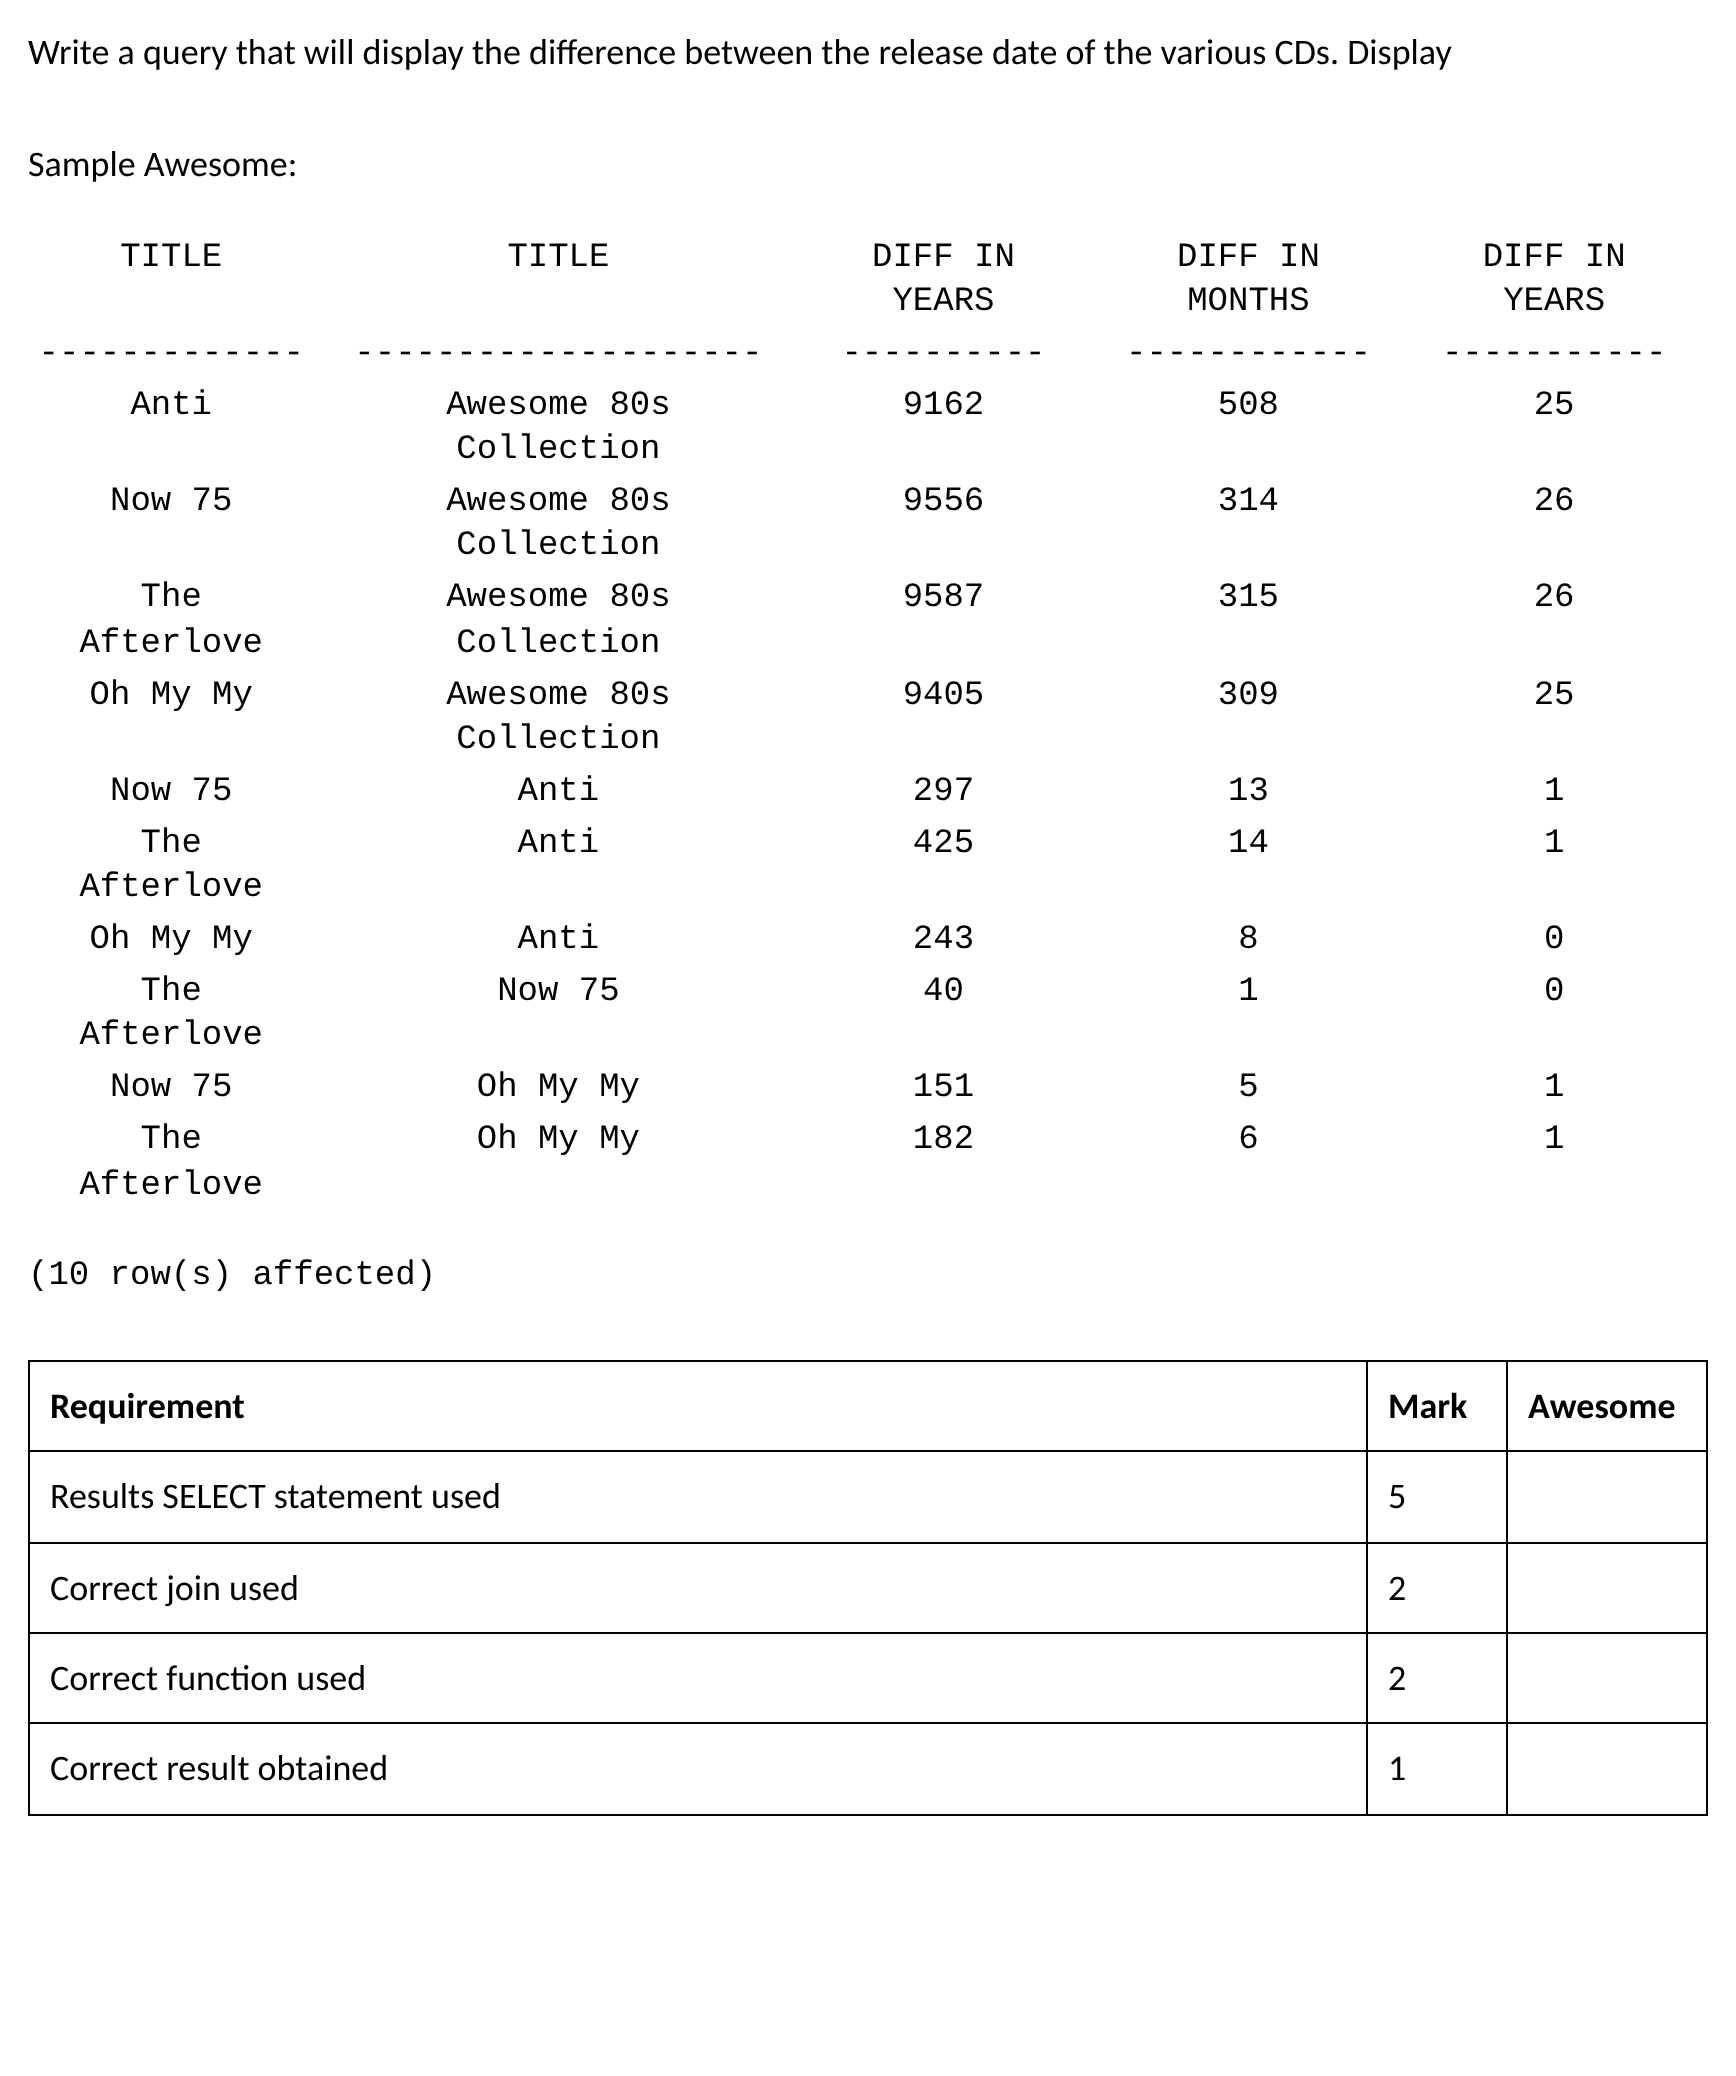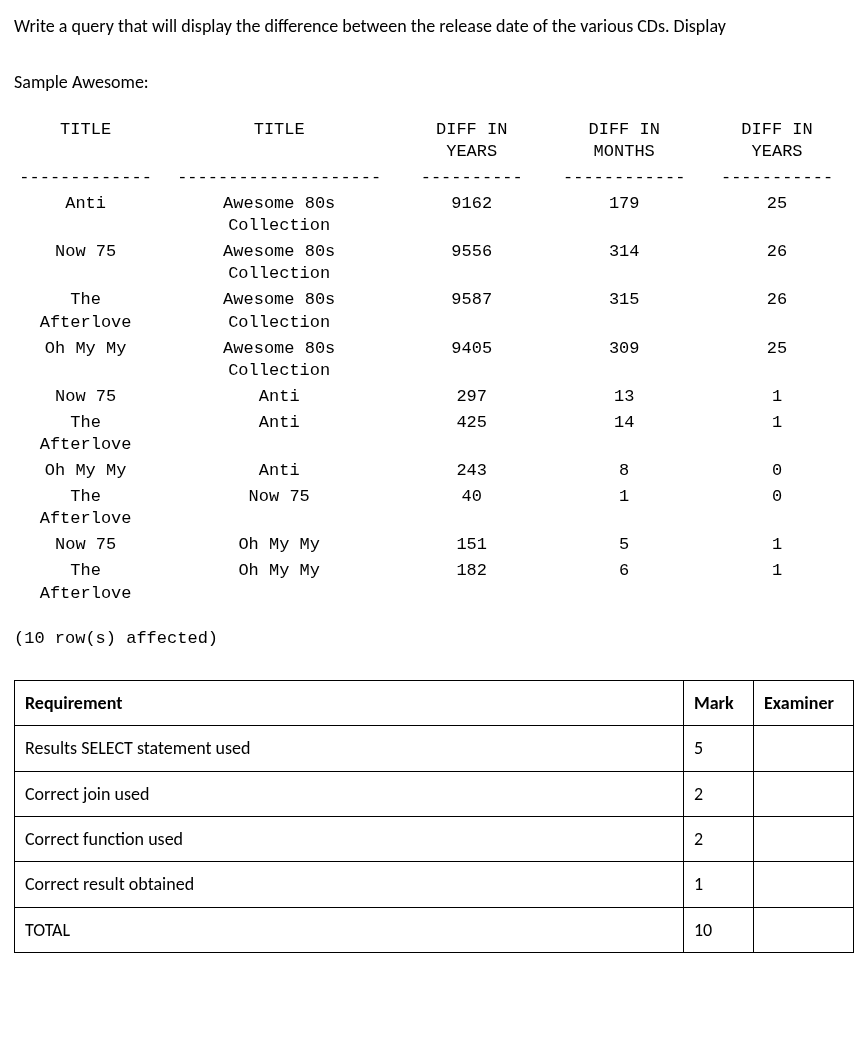--- a/index.html
+++ b/index.html
@@ -116,21 +116,21 @@
   <tbody id="results-body">
       <tr>
         <td class="col1">
           <div>Anti</div>
         </td>
         <td class="col2">
           <div>Awesome 80s</div>
           <div>Collection</div>
         </td>
         <td class="col3">9162</td>
-        <td class="col4">179</td>
+        <td class="col4">508</td>
         <td class="col5">25</td>
       </tr>
       <tr>
         <td class="col1">
           <div>Now 75</div>
         </td>
         <td class="col2">
           <div>Awesome 80s</div>
           <div>Collection</div>
         </td>
@@ -235,21 +235,21 @@
     </tbody>
 </table>
 
 <div class="mono rows-affected">(10 row(s) affected)</div>
 
 <table class="rubric-table">
   <thead>
     <tr>
       <th class="req-col">Requirement</th>
       <th class="mark-col">Mark</th>
-      <th class="exam-col">Examiner</th>
+      <th class="exam-col">Awesome</th>
     </tr>
   </thead>
   <tbody id="rubric-body">
       <tr>
         <td>Results SELECT statement used</td>
         <td>5</td>
         <td>&nbsp;</td>
       </tr>
       <tr>
         <td>Correct join used</td>
@@ -259,19 +259,14 @@
       <tr>
         <td>Correct function used</td>
         <td>2</td>
         <td>&nbsp;</td>
       </tr>
       <tr>
         <td>Correct result obtained</td>
         <td>1</td>
         <td>&nbsp;</td>
       </tr>
-      <tr>
-        <td>TOTAL</td>
-        <td>10</td>
-        <td>&nbsp;</td>
-      </tr>
     </tbody>
 </table>
 
 </body></html>

